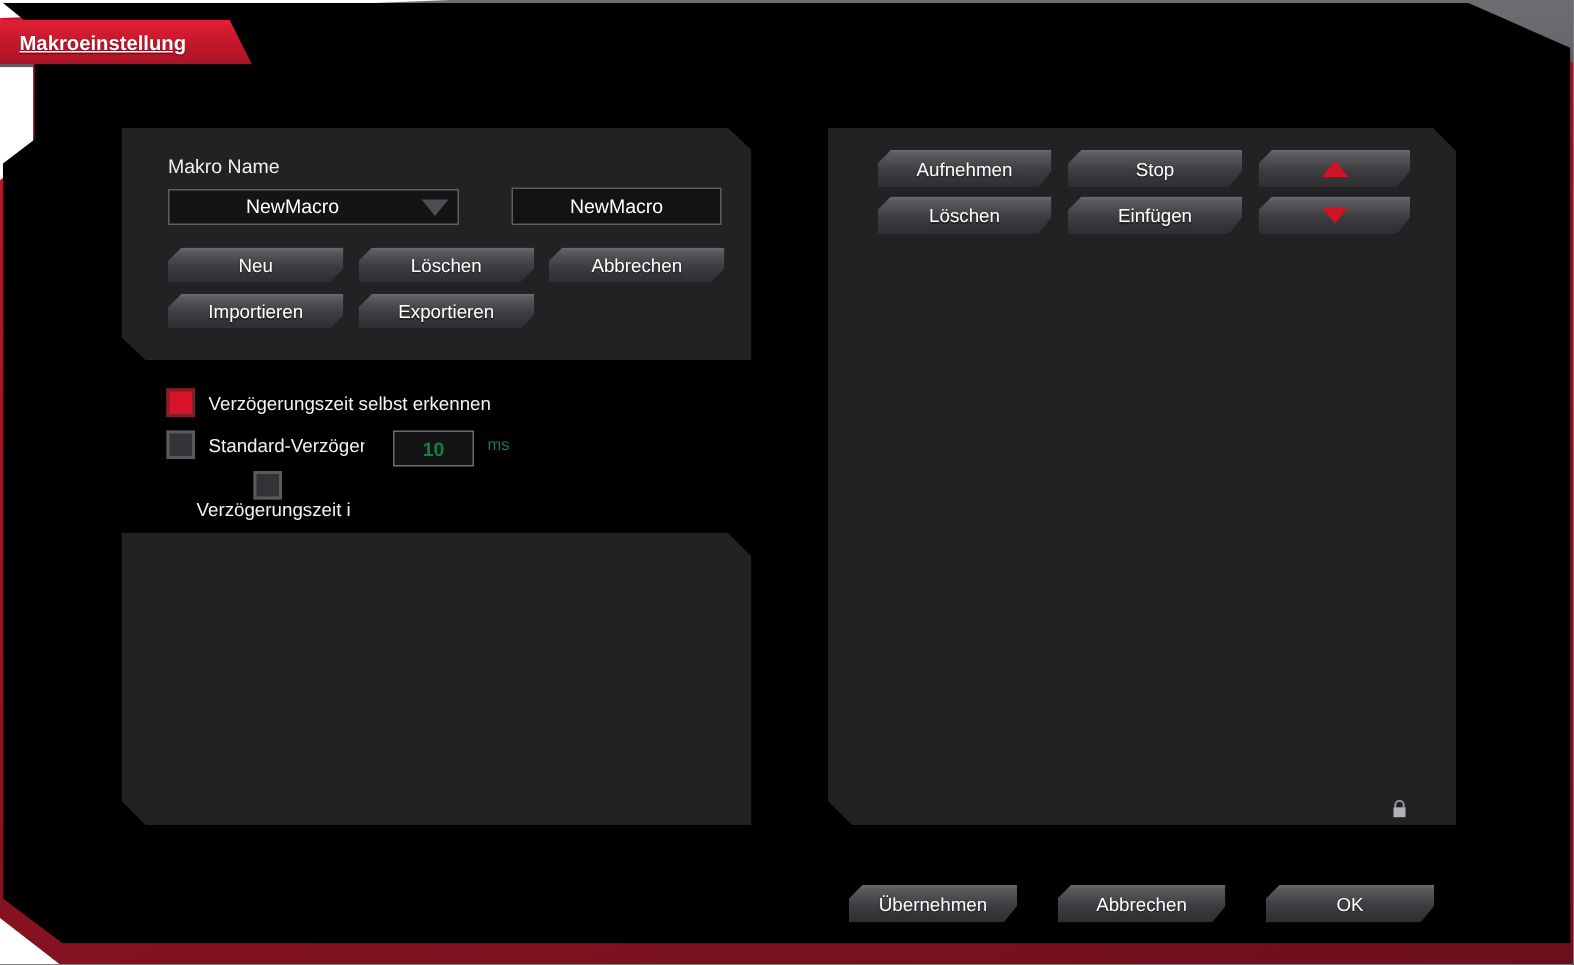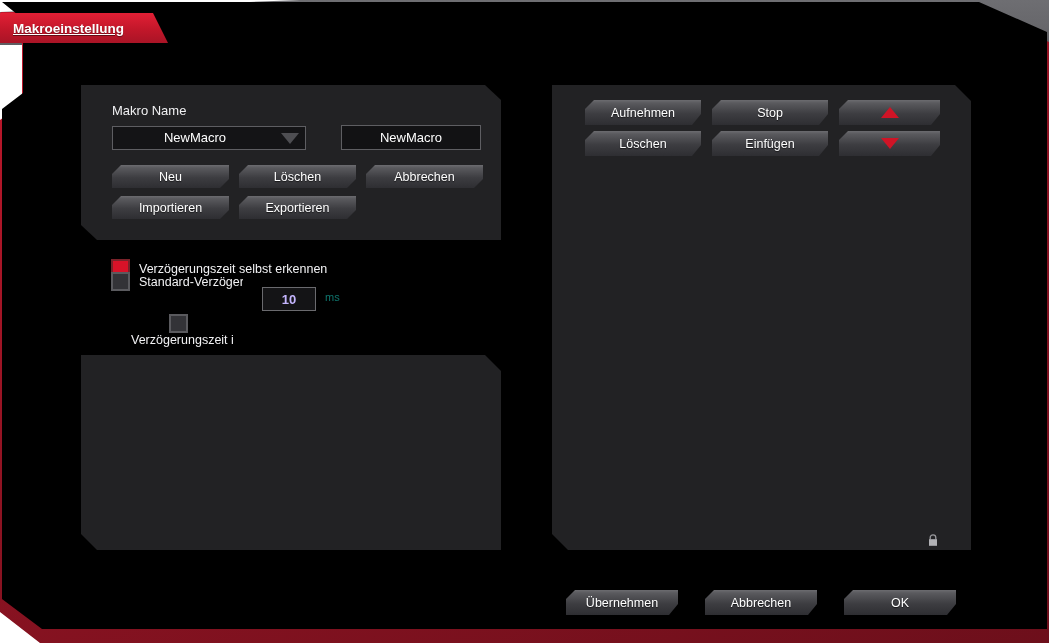--- a/index.html
+++ b/index.html
@@ -111,21 +111,21 @@
   .name-box{
     position:absolute;left:341px;top:125px;width:140px;height:25px;
     background:#121214;border:1px solid #5e5e62;box-sizing:border-box;
     display:flex;align-items:center;justify-content:center;
     color:#ffffff;font-size:13px;
   }
   .delay-input{
     position:absolute;left:262px;top:287px;width:54px;height:24px;
     background:#141416;border:1px solid #6a6a6e;box-sizing:border-box;
     display:flex;align-items:center;justify-content:center;
-    color:#c4b5fd;font-size:13px;font-weight:bold;
+    color:#15803d;font-size:13px;font-weight:bold;
   }
   .ms-label{position:absolute;left:325px;top:291px;font-size:11px;color:#0f766e;}
 
   
   .btn{
     position:absolute;height:23px;
     background:linear-gradient(180deg,#6c6c70 0%,#5a5a5e 12%,#3d3d41 55%,#2e2e32 100%);
     color:#ffffff;font-size:12.5px;
     display:flex;align-items:center;justify-content:center;
     box-sizing:border-box;
@@ -237,21 +237,21 @@
   <div class="btn" style="left:239px;top:165px;width:117px;">Löschen</div>
   <div class="btn" style="left:366px;top:165px;width:117px;">Abbrechen</div>
   <div class="btn" style="left:112px;top:196px;width:117px;">Importieren</div>
   <div class="btn" style="left:239px;top:196px;width:117px;">Exportieren</div>
 
   <div class="chk-row" style="left:111px;top:259px;">
     <span class="chk on"></span>
     <span class="chk-label">Verzögerungszeit selbst erkennen</span>
   </div>
 
-  <div class="chk-row" style="left:111px;top:272px;width:135px;text-align:right;">
+  <div class="chk-row" style="left:111px;top:287px;width:135px;text-align:right;">
     <span class="chk"></span>
     <span class="chk-label" style="width:104px;">Standard-Verzöger</span>
   </div>
   <div class="delay-input">10</div>
   <div class="ms-label">ms</div>
 
   <div class="chk-row" style="left:111px;top:314px;width:135px;flex-direction:column;">
     <span class="chk"></span>
     <span class="chk-label" style="width:104px;">Verzögerungszeit i</span>
   </div>

